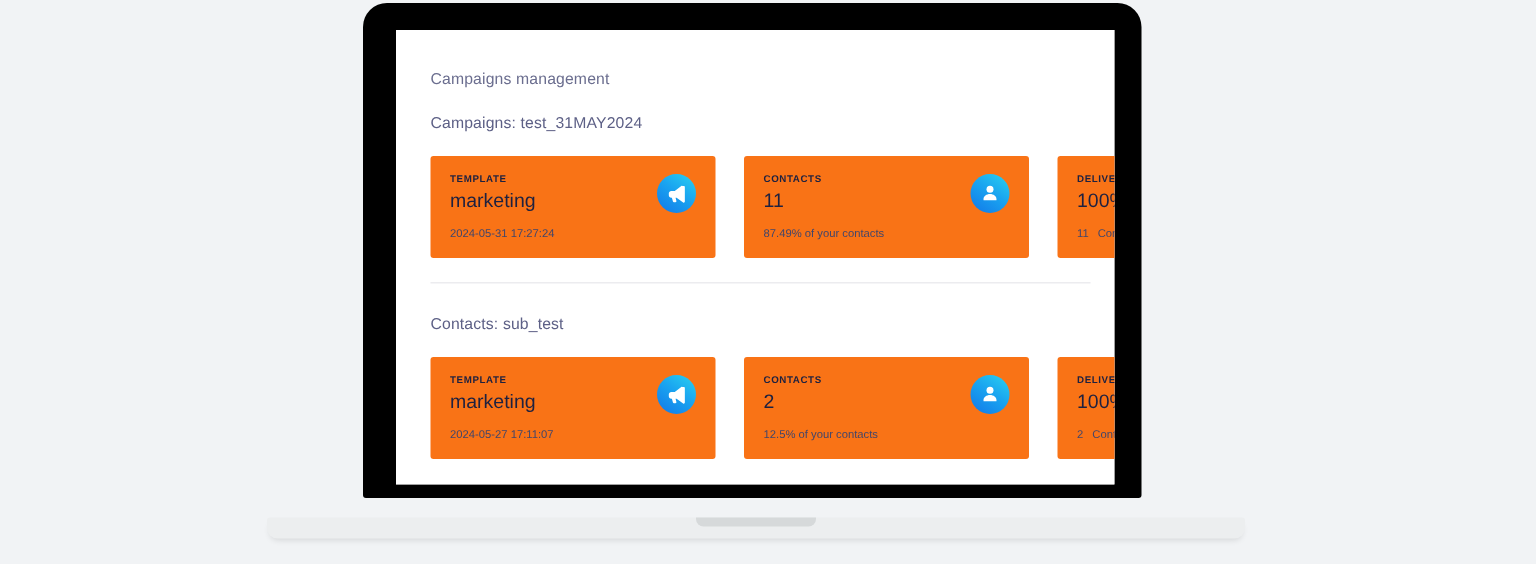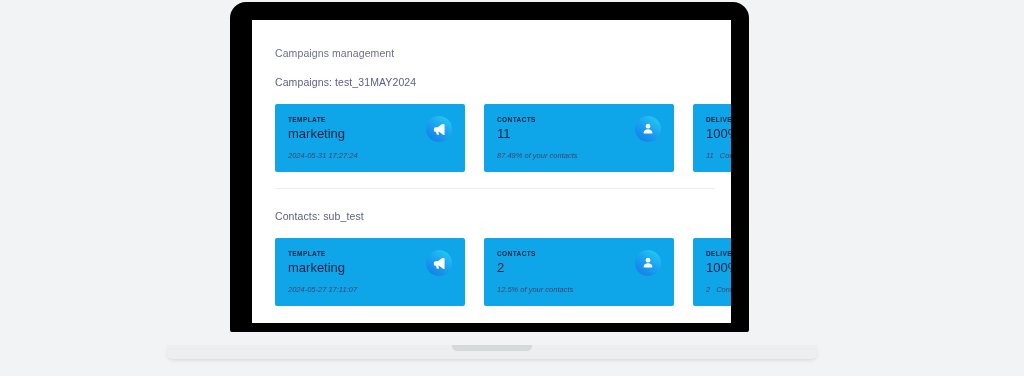--- a/index.html
+++ b/index.html
@@ -11,21 +11,21 @@
     height: 376px;
     background: #f1f3f5;
     font-family: "Liberation Sans", sans-serif;
     overflow: hidden;
     position: relative;
   }
 
   
   #laptop-mockup {
     position: absolute;
-    left: 0;
+    left: 12px;
     top: 0;
     width: 852px;
     height: 376px;
   }
 
   #laptop-screen-frame {
     position: absolute;
     left: 230px;
     top: 2px;
     width: 519px;
@@ -120,21 +120,21 @@
     left: 0px;
     top: 28px;
     width: 479px;
     height: 68px;
   }
 
   .stat-card {
     position: absolute;
     top: 0;
     height: 68px;
-    background: #0ea5e9;
+    background: #f97316;
     border-radius: 2px;
     box-sizing: border-box;
     overflow: hidden;
     text-align: center;
   }
   .stat-card.card-0 { left: 23px;  width: 190px; }
   .stat-card.card-1 { left: 232px; width: 190px; }
   .stat-card.card-2 { left: 441px; width: 190px; }
 
   .card-label {
@@ -156,21 +156,20 @@
     color: #1e2140;
     white-space: nowrap;
   }
   .card-sub {
     position: absolute;
     left: 13px;
     top: 47px;
     font-size: 7.5px;
     color: #43466a;
     white-space: nowrap;
-    font-style: italic;
   }
   .card-sub .sub-count {
     margin-right: 6px;
   }
 
   .card-icon {
     position: absolute;
     right: 13px;
     top: 12px;
     width: 26px;

